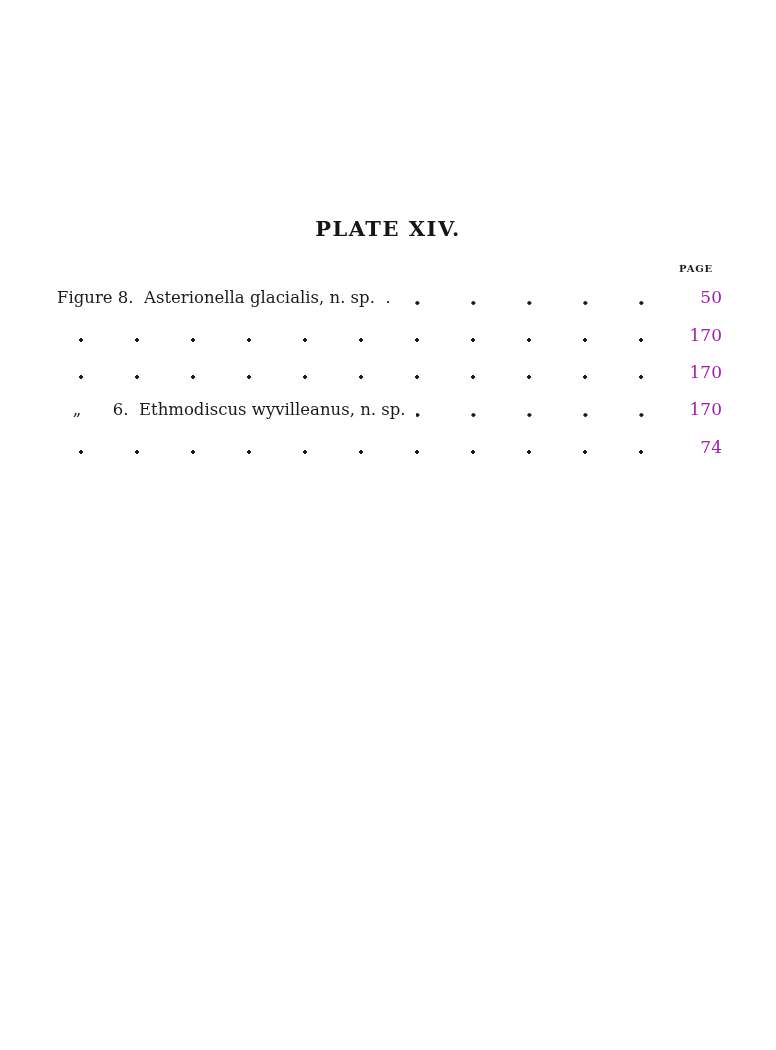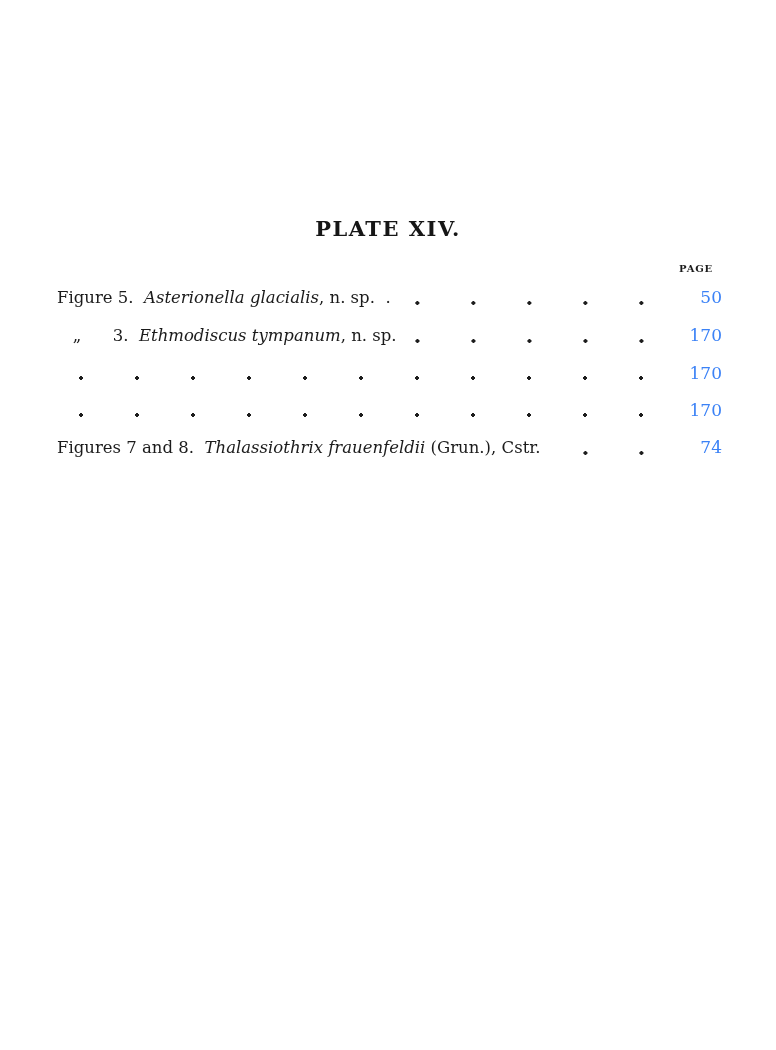--- a/index.html
+++ b/index.html
@@ -46,66 +46,65 @@
   }
   .row {
     display: flex;
     align-items: baseline;
     line-height: 26px;
     margin-bottom: 11px;
     font-size: 16.5px;
   }
   .text { white-space: pre; flex: 0 0 auto; }
   .seg  { white-space: pre; font-style: normal; }
-  i.seg { font-style: italic; }
+  i.seg { }
   .leader {
     flex: 1 1 auto;
     align-self: center;
     height: 4px;
     margin: 10px 28px 0 10px;
     background-image: radial-gradient(circle at 53px 2px, #1d1d1d 1.6px, rgba(0,0,0,0) 2.1px);
     background-size: 56px 4px;
     background-repeat: repeat-x;
     background-position: right top;
     min-width: 0;
   }
   .pagenum {
     flex: 0 0 50px;
     width: 50px;
     text-align: right;
     font-size: 17px;
-    color: #3b82f6;
+    color: #a21caf;
   }
 </style>
 </head>
 <body>
 
 <div class="sheet">
   <h1 class="plate-title">PLATE XIV.</h1>
 
   <div class="page-col-label">PAGE</div>
 
   <div class="toc">
       <div class="row">
-        <span class="text"><span class="seg">Figure 5.  </span><i class="seg">Asterionella glacialis</i><span class="seg">, n. sp.  .</span></span>
+        <span class="text"><span class="seg">Figure 8.  </span><i class="seg">Asterionella glacialis</i><span class="seg">, n. sp.  .</span></span>
         <span class="leader"></span>
         <span class="pagenum">50</span>
-      </div>
-      <div class="row">
-        <span class="text"><span class="seg">   „      3.  </span><i class="seg">Ethmodiscus tympanum</i><span class="seg">, n. sp.</span></span>
-        <span class="leader"></span>
-        <span class="pagenum">170</span>
       </div>
       <div class="row">
         <span class="leader"></span>
         <span class="pagenum">170</span>
       </div>
       <div class="row">
         <span class="leader"></span>
         <span class="pagenum">170</span>
       </div>
       <div class="row">
-        <span class="text"><span class="seg">Figures 7 and 8.  </span><i class="seg">Thalassiothrix frauenfeldii</i><span class="seg"> (Grun.), Cstr.</span></span>
+        <span class="text"><span class="seg">   „      6.  </span><i class="seg">Ethmodiscus wyvilleanus</i><span class="seg">, n. sp.</span></span>
+        <span class="leader"></span>
+        <span class="pagenum">170</span>
+      </div>
+      <div class="row">
         <span class="leader"></span>
         <span class="pagenum">74</span>
       </div>
     </div>
 </div>
 
 </body></html>

